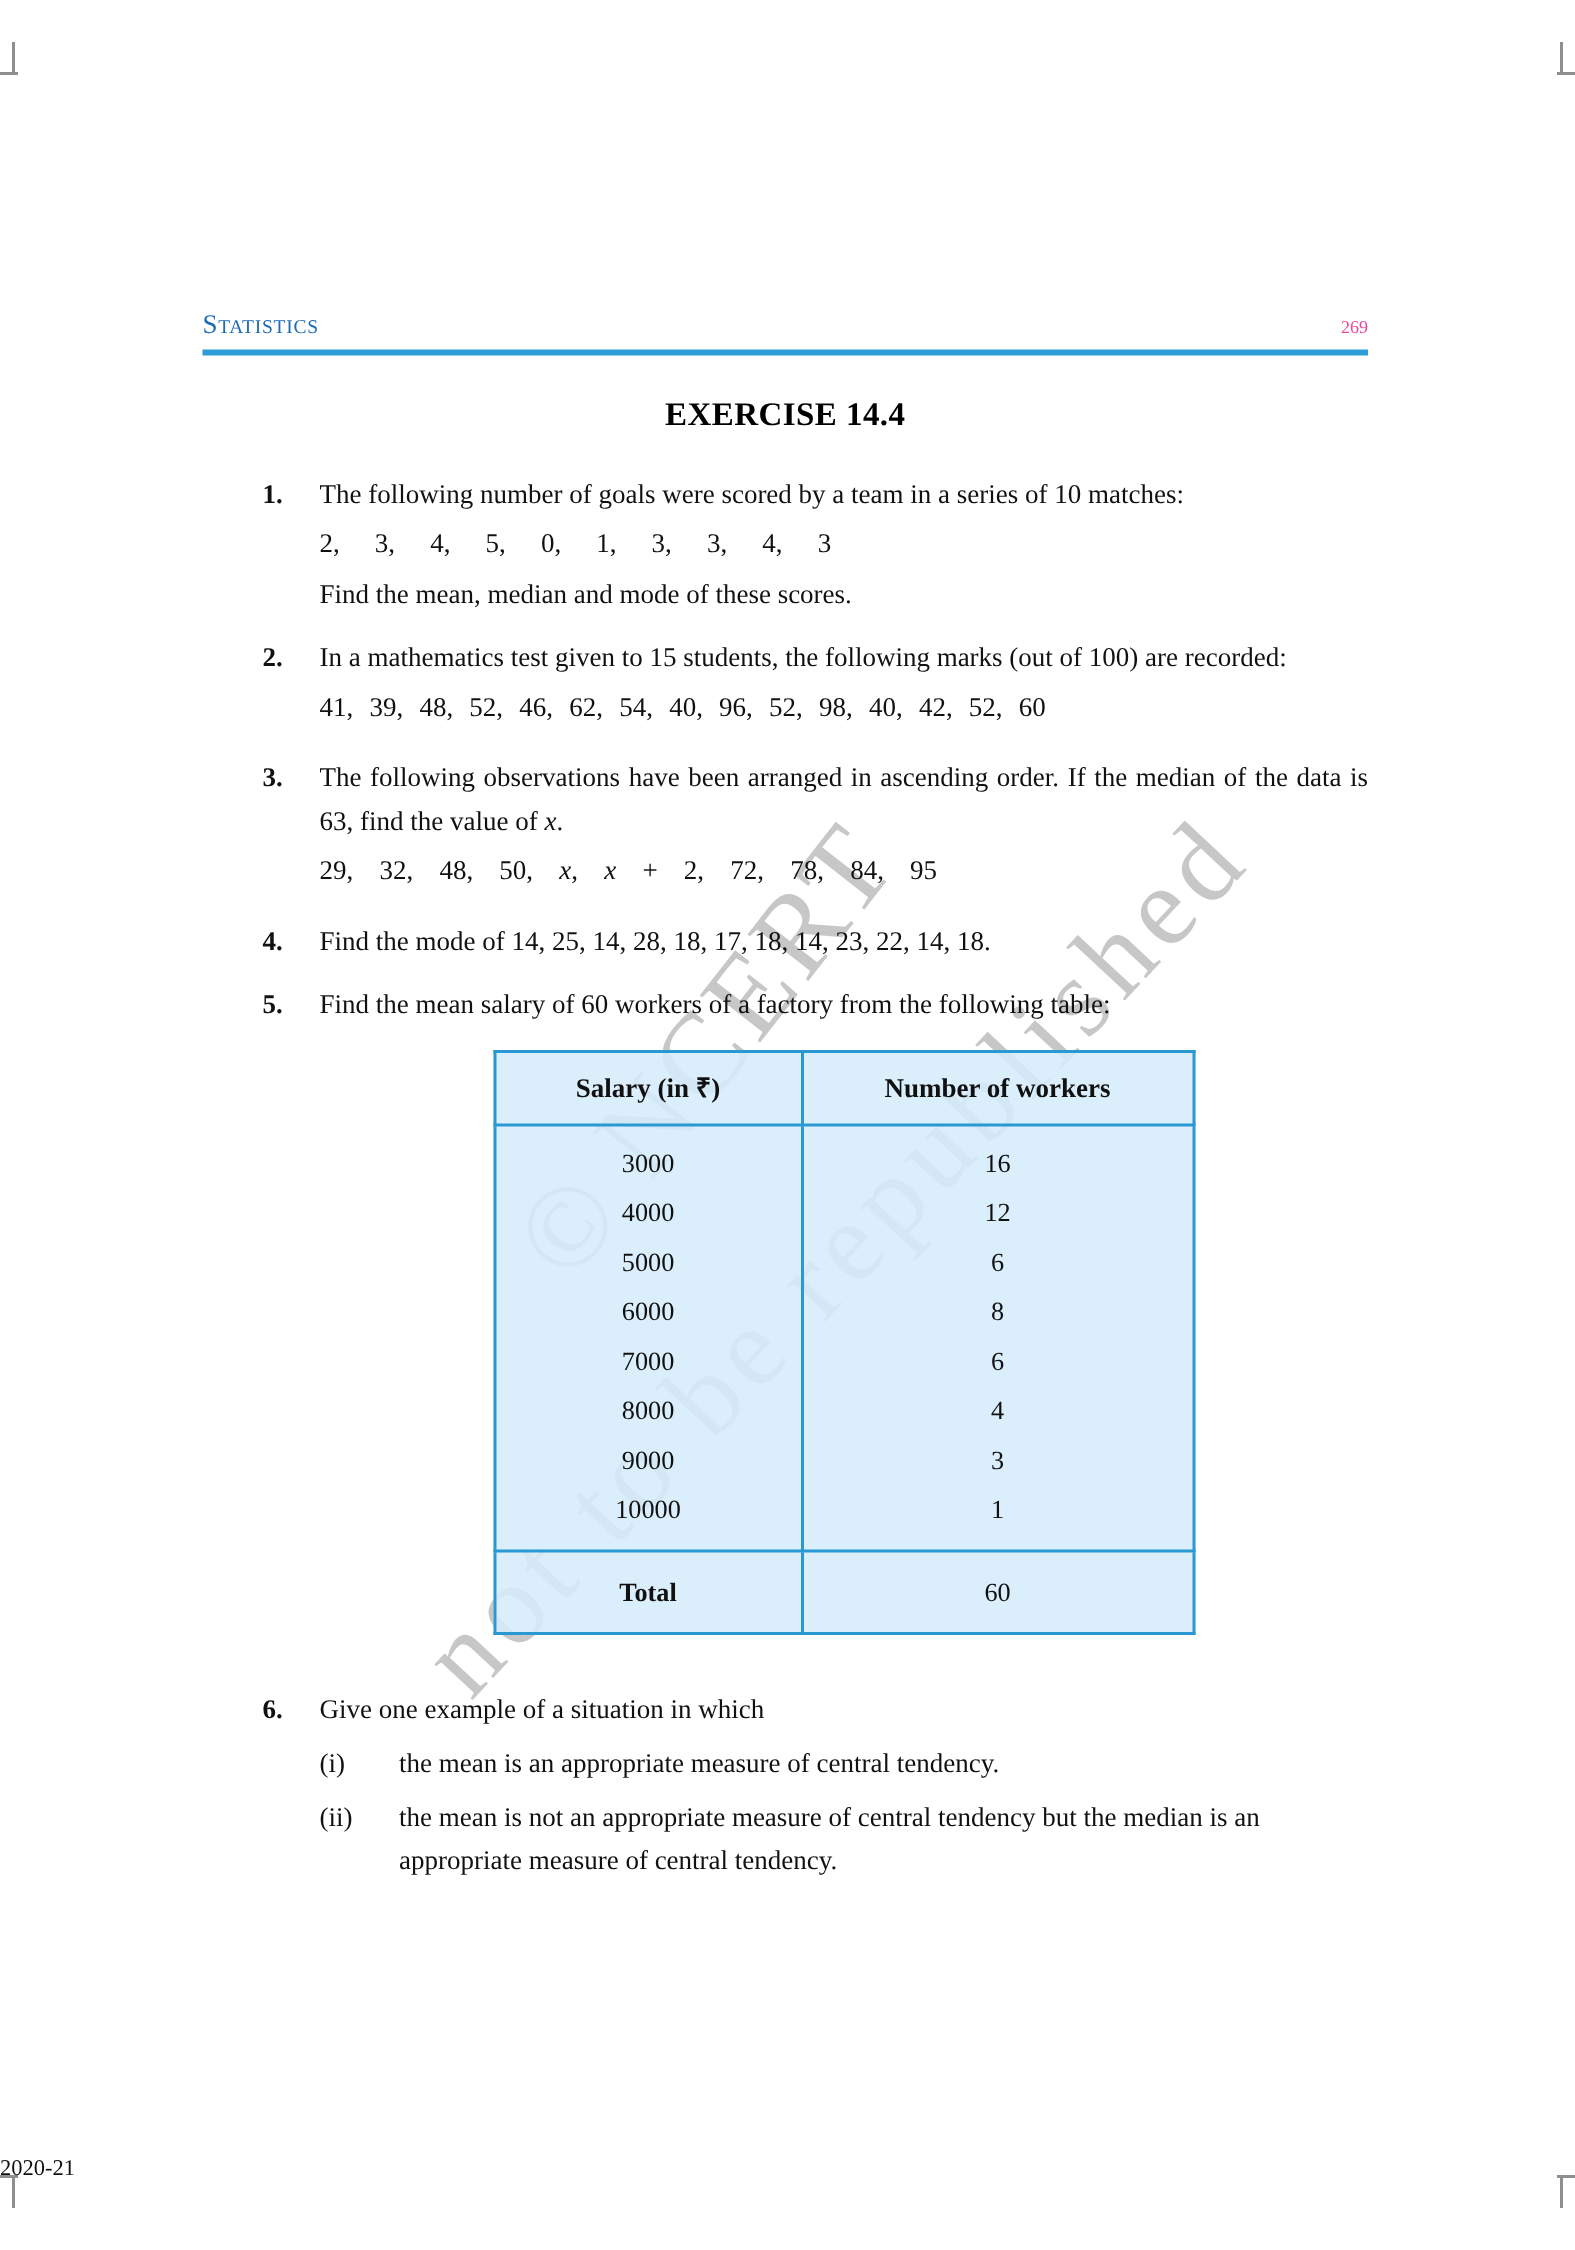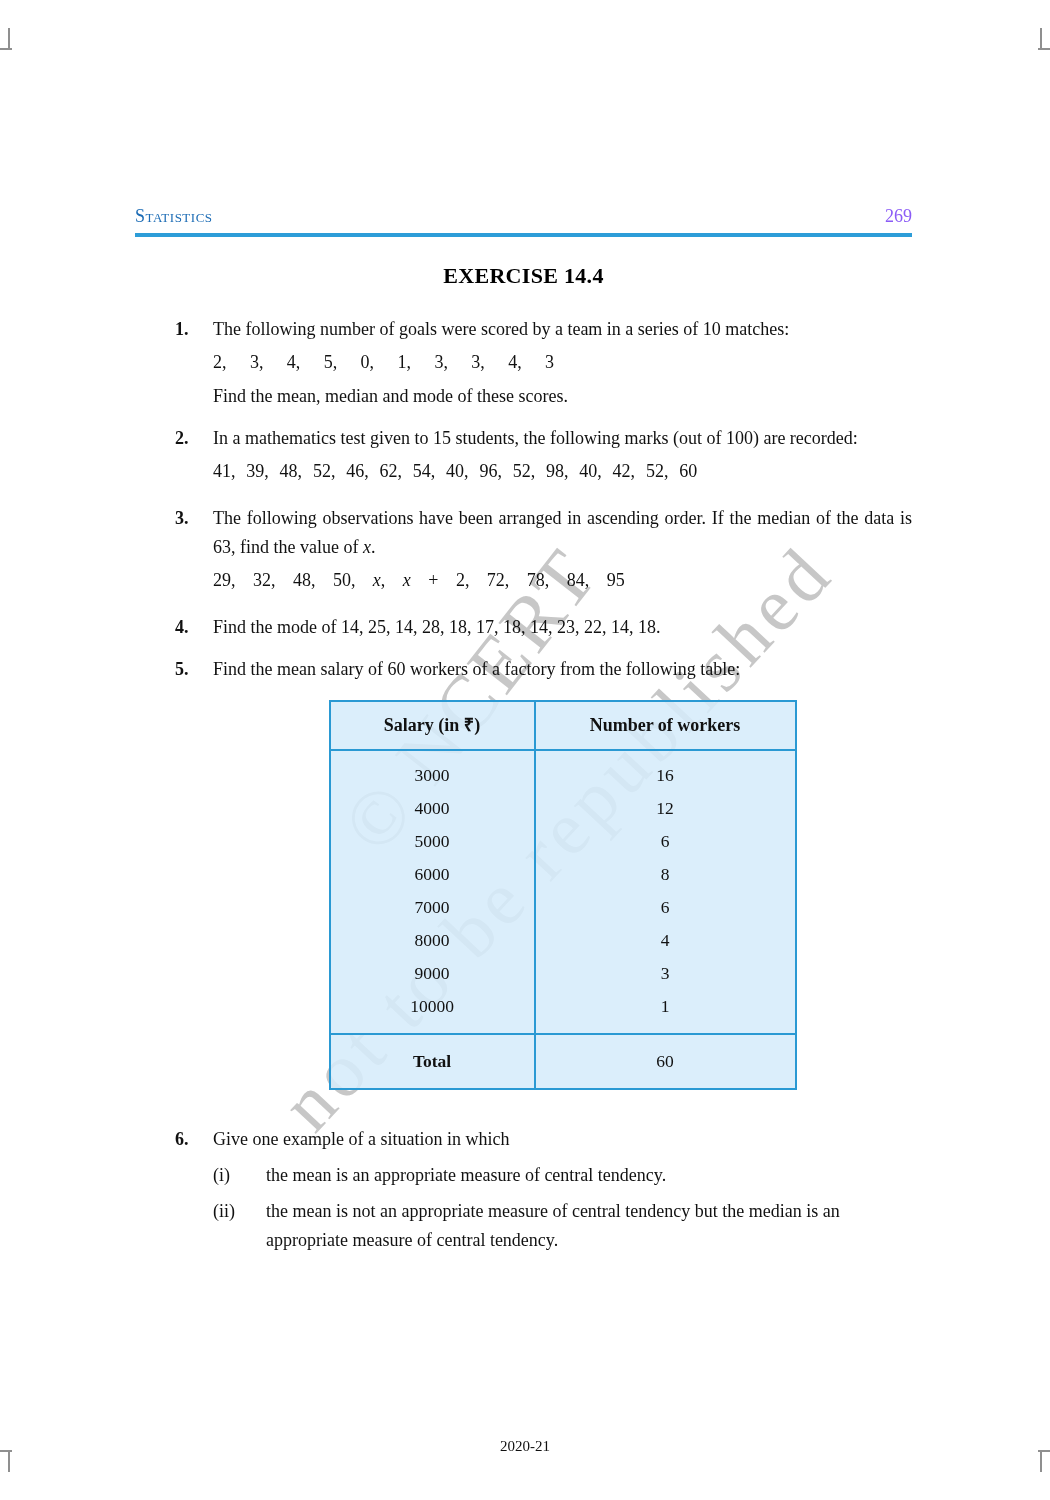--- a/index.html
+++ b/index.html
@@ -25,21 +25,21 @@
   .wm2 { left:557px; top:838px; font-size:76px; letter-spacing:6px;
          transform:translate(-50%,-50%) rotate(-47deg); }
 
   .content { position:absolute; z-index:2; left:135px; top:206px; width:777px; }
 
   
   .pg-header { display:flex; justify-content:space-between; align-items:baseline; }
   .chapter-name {
     font-variant:small-caps; color:#1c6cb5; font-size:18px; letter-spacing:0.5px;
   }
-  .page-number { color:#8b5cf6; font-size:18px; }
+  .page-number { color:#ec4899; font-size:12px; }
   .rule { height:4px; background:#2d9dd8; margin-top:6px; }
 
   
   .title {
     text-align:center; color:#000000; font-weight:bold; font-size:22px;
     margin-top:26px; letter-spacing:0.3px;
   }
 
   
   .questions { margin-top:26px; font-size:18px; line-height:29px; color:#111; }
@@ -70,21 +70,21 @@
   .col-workers { width:56%; }
 
   
   .sub { display:flex; margin-top:7px; }
   .sublabel { width:53px; flex:none; }
   .subtext { flex:1; }
 
   
   .pg-footer {
     position:absolute; z-index:2; left:0; right:0; top:1438px;
-    text-align:center; font-size:15px; color:#111;
+    text-align:left; font-size:15px; color:#111;
     font-family:"Liberation Serif", serif;
   }
 </style>
 </head>
 <body>
 
 <div class="page">
 
   <div class="mark v" style="left:8px;  top:28px;"></div>
   <div class="mark h" style="left:0;    top:48px;"></div>

